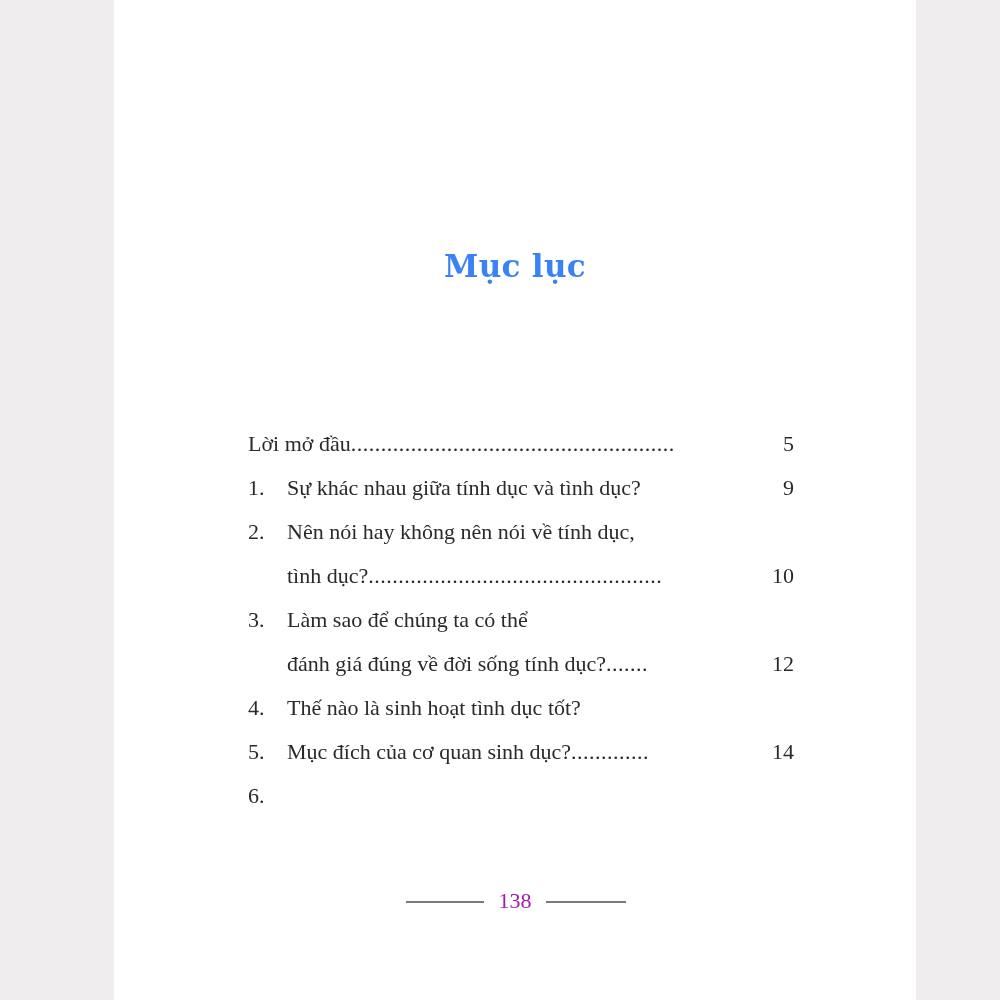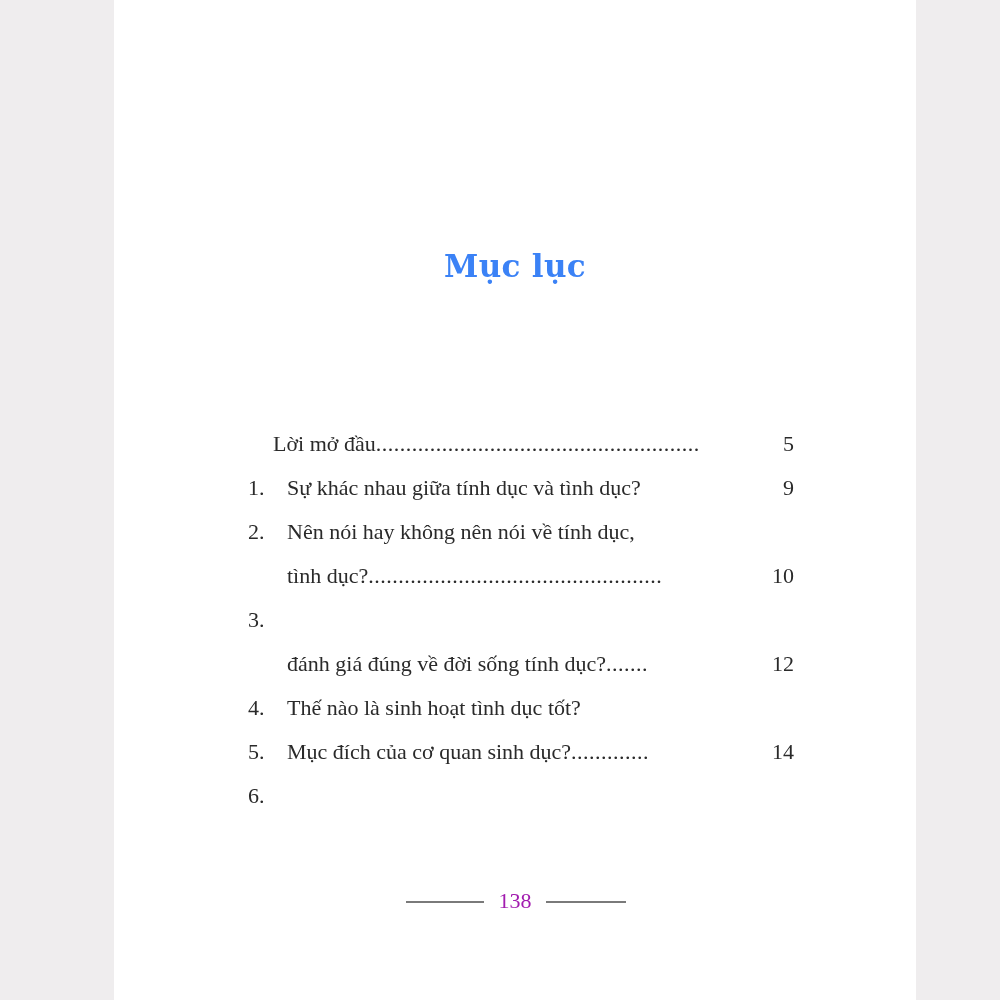--- a/index.html
+++ b/index.html
@@ -53,21 +53,20 @@
       left: 0;
       top: 0;
     }
     .row .text {
       position: absolute;
       top: 0;
       left: 39px;
     }
     .row.no-indent .text {
       left: 0;
-      margin-left: 25px;
     }
     .row .leader {
       color: #2a2a2a;
       letter-spacing: 0.5px;
     }
     .row .page-num {
       position: absolute;
       right: 0;
       top: 0;
       text-align: right;
@@ -122,20 +121,21 @@
       <span class="text">Nên nói hay không nên nói về tính dục,</span>
     </div>
 
     <div class="row">
       <span class="text"><span>tình dục?</span><span class="leader">.................................................</span></span>
       <span class="page-num">10</span>
     </div>
 
     <div class="row">
       <span class="num">3.</span>
+      <span class="text">Làm sao để chúng ta có thể</span>
     </div>
 
     <div class="row">
       <span class="text"><span>đánh giá đúng về đời sống tính dục?</span><span class="leader">.......</span></span>
       <span class="page-num">12</span>
     </div>
 
     <div class="row">
       <span class="num">4.</span>
       <span class="text">Thế nào là sinh hoạt tình dục tốt?</span>

